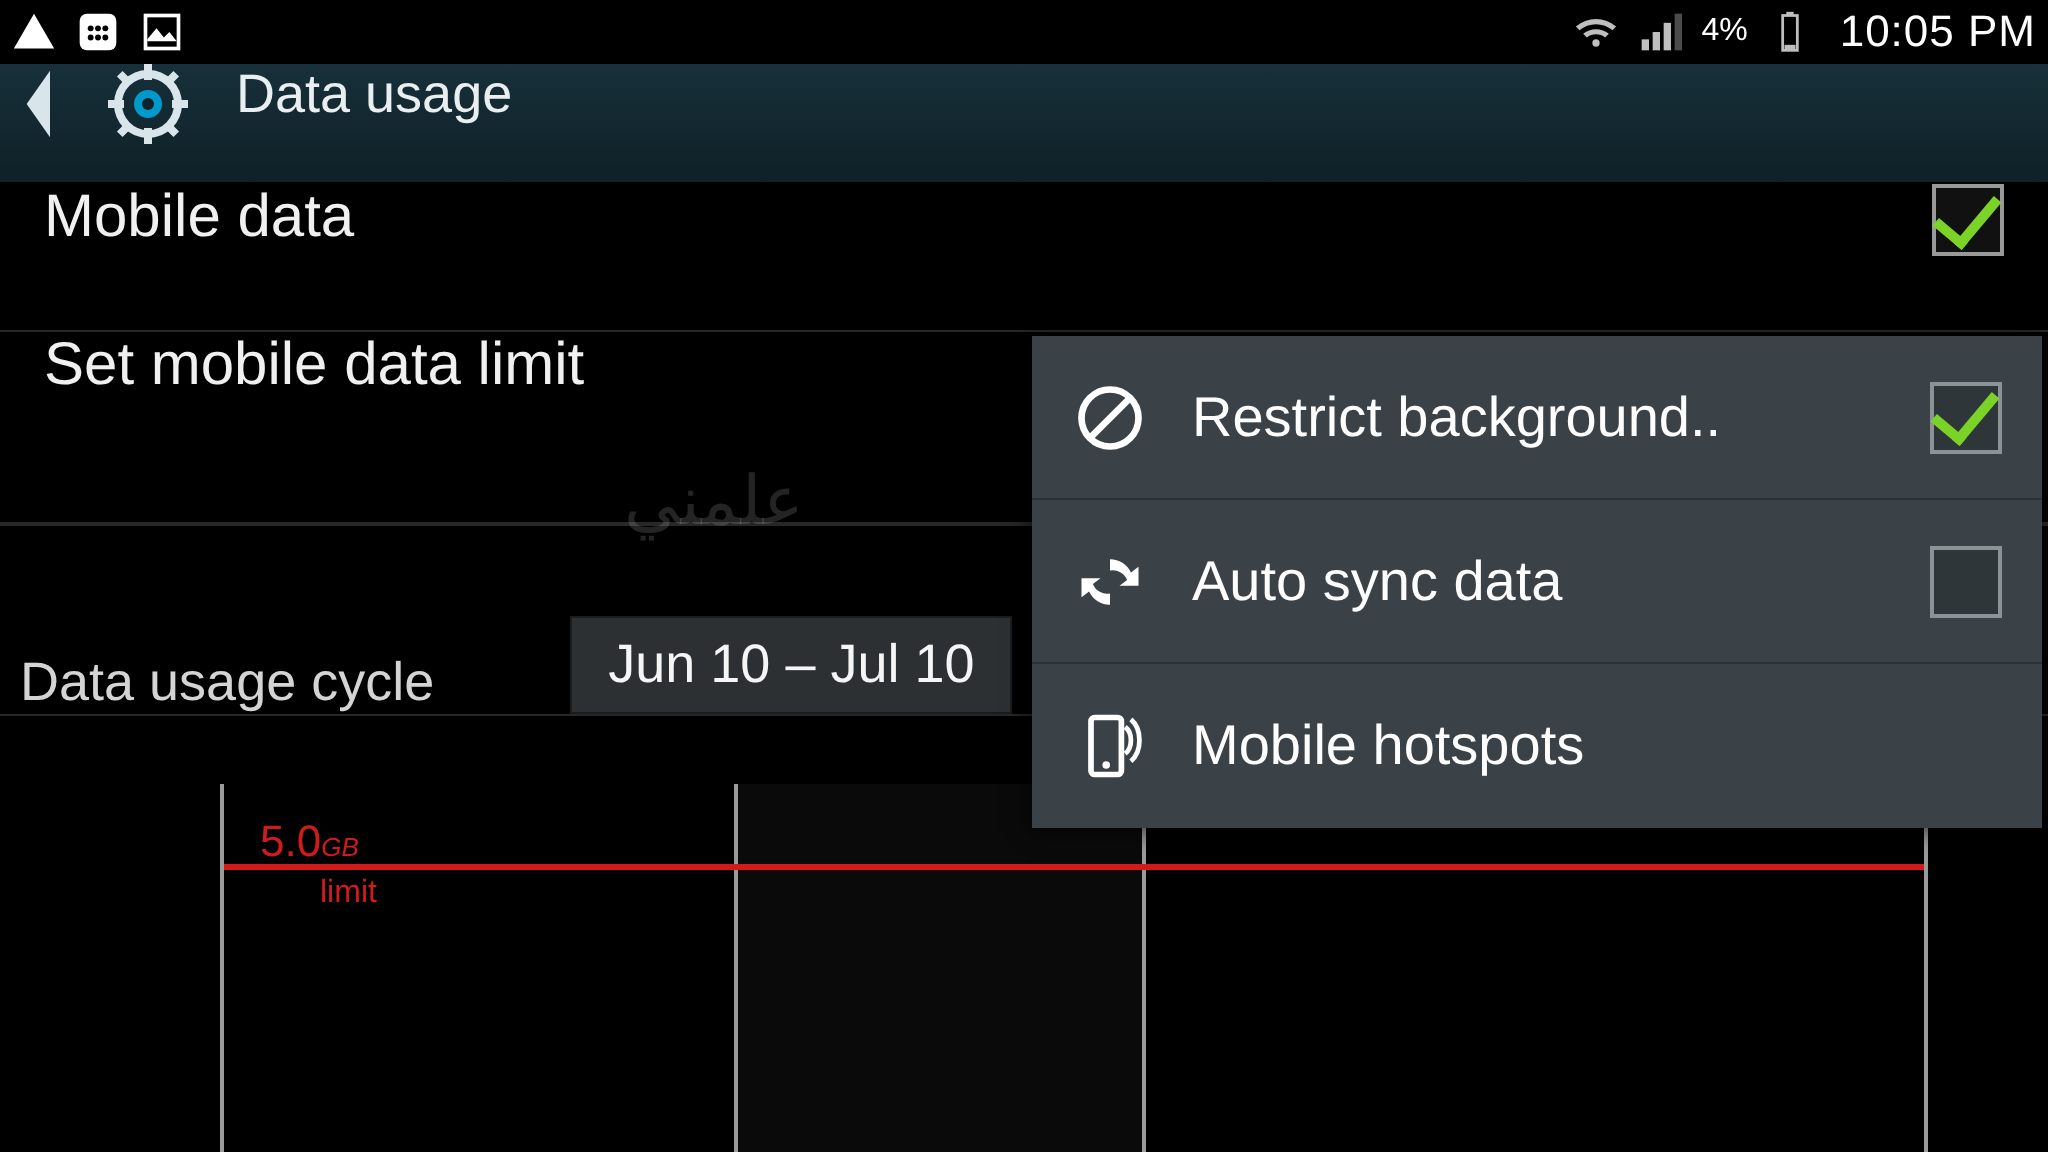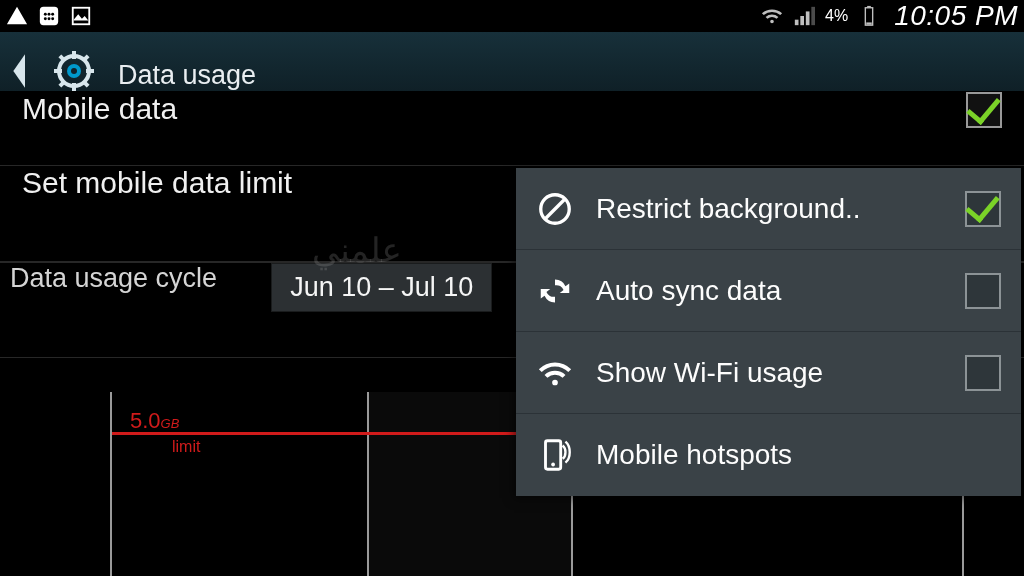--- a/index.html
+++ b/index.html
@@ -11,31 +11,31 @@
   }
 
   
   .status-bar {
     height: 32px; background: #000;
     display: flex; align-items: center;
     padding: 0 6px; font-size: 22px;
   }
   .status-left { display: flex; gap: 10px; align-items: center; }
   .status-right { margin-left: auto; display: flex; gap: 10px; align-items: center; }
-  .status-right .time { font-size: 28px; letter-spacing: 0.5px; margin-left: 4px; font-style: italic; }
+  .status-right .time { font-size: 22px; letter-spacing: 0.5px; margin-left: 4px; }
   .status-right .batt-pct { font-size: 16px; }
   .ico { display: inline-flex; width: 22px; height: 22px; }
   .ico svg { width: 100%; height: 100%; }
 
   
   .action-bar {
     height: 60px;
     background: linear-gradient(#17303a, #0f2027);
     border-bottom: 1px solid #000;
-    display: flex; align-items: flex-end; gap: 24px;
+    display: flex; align-items: flex-start; gap: 24px;
     padding: 0 10px;
   }
   .action-bar .back { width: 20px; height: 40px; display:flex; align-items:center; }
   .action-bar .gear { width: 40px; height: 40px; }
   .action-bar .title { font-size: 27px; font-weight: 300; color: #e9eef1; }
 
   
   .settings { background:#000; }
   .row {
     display:flex; align-items:flex-start;
@@ -53,21 +53,21 @@
   }
   .checkbox.checked::after {
     content:""; width: 26px; height: 14px;
     border-left: 5px solid #7bd328;
     border-bottom: 5px solid #7bd328;
     transform: rotate(-50deg) translate(2px,-3px);
   }
 
   
   .cycle-row {
-    height: 96px; display:flex; align-items:flex-start; gap: 14px;
+    height: 96px; display:flex; align-items:flex-end; gap: 28px;
     padding: 0 10px;
     border-top: 1px solid #272727;
     border-bottom: 1px solid #272727;
   }
   .cycle-row .cycle-label { font-size: 27px; color:#d4d4d4; }
   .cycle-btn {
     background:#2c3033; color:#f5f5f5;
     font-size: 27px; padding: 8px 18px;
     border:1px solid #1a1c1d;
     margin-left:40px;
@@ -85,21 +85,21 @@
   .chart .limit-line {
     position:absolute; left:0; right:0; top:40px;
     border-top:3px solid #d11b1b;
   }
   .chart .limit-label {
     position:absolute; left:18px; top:16px;
     color:#d11b1b; font-size:22px;
   }
   .chart .limit-label small { font-size:13px; vertical-align: baseline; font-style: italic; }
   .chart .limit-word {
-    position:absolute; left:60px; top:46px;
+    position:absolute; left:48px; top:46px;
     color:#d11b1b; font-size:16px;
   }
   .chart .vline { position:absolute; top:0; bottom:0; width:2px; background:#9a9a9a; }
   .chart .v1 { left:30%; } .chart .v2 { left:54%; }
   .chart .fill {
     position:absolute; left:30%; right:46%; bottom:0; top:0;
     background: rgba(200,200,200,0.05);
   }
 
   
@@ -255,29 +255,20 @@
       <svg viewBox="0 0 40 40">
           <path fill="#fff" d="M20 8a12 12 0 0 1 11 7l4-3v10H25l4-3a8 8 0 0 0-9-5V8zM20 32a12 12 0 0 1-11-7l-4 3V18h10l-4 3a8 8 0 0 0 9 5v6z"></path>
         </svg>
     </span>
     <span class="mlabel">Auto sync data</span>
     <span class="checkbox"></span>
   </div>
   <div class="item">
     <span class="mico">
       <svg viewBox="0 0 40 40">
-          <path fill="#fff" d="M20 33a3 3 0 1 0 0-6 3 3 0 0 0 0 6zm-8-8a12 12 0 0 1 16 0l3-3a16 16 0 0 0-22 0l3 3zm-6-6a20 20 0 0 1 28 0l3-3a24 24 0 0 0-34 0l3 3z"></path>
-        </svg>
-    </span>
-    <span class="mlabel">Show Wi-Fi usage</span>
-    <span class="checkbox"></span>
-  </div>
-  <div class="item">
-    <span class="mico">
-      <svg viewBox="0 0 40 40">
           <rect x="10" y="5" width="16" height="30" rx="2" fill="none" stroke="#fff" stroke-width="3"></rect>
           <circle cx="18" cy="30" r="2" fill="#fff"></circle>
           <path stroke="#fff" stroke-width="2.5" fill="none" d="M28 10c4 3 4 11 0 14M31 6c6 5 6 17 0 22"></path>
         </svg>
     </span>
     <span class="mlabel">Mobile hotspots</span>
   </div>
 </div>
 
 </body></html>

